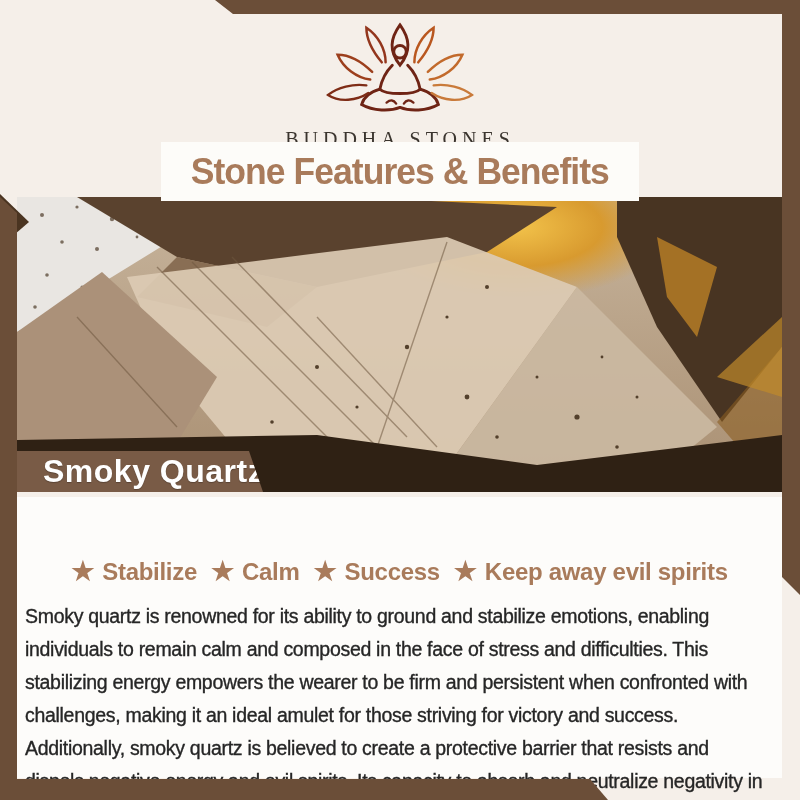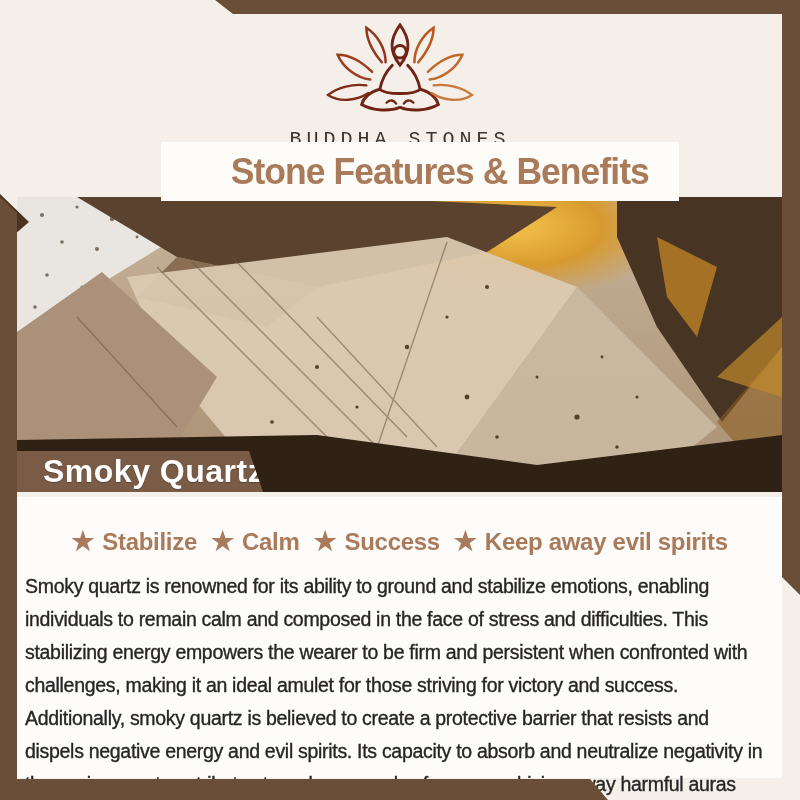--- a/index.html
+++ b/index.html
@@ -6,27 +6,27 @@
   .page{
     position:relative;width:800px;height:800px;overflow:hidden;
     background:#f5efe9;
     font-family:"Liberation Sans",sans-serif;
   }
   
   .frame-svg{position:absolute;left:0;top:0;width:800px;height:800px;z-index:5;pointer-events:none;}
   
   .brand{position:absolute;top:22px;left:0;width:100%;text-align:center;z-index:2;}
   .brand-name{
-    margin-top:6px;font-family:Liberation Mono, monospace;font-size:20px;
+    margin-top:6px;font-family:Liberation Serif, serif;font-size:20px;
     letter-spacing:5px;color:#3a342e;font-weight:400;
   }
   
   .title-band{
     position:absolute;left:161px;top:142px;width:478px;height:59px;
-    background:#fdfcf9;z-index:4;display:flex;align-items:center;justify-content:center;padding-left:40px;
+    background:#fdfcf9;z-index:4;display:flex;align-items:center;justify-content:center;
   }
   .title-band h1{
     margin:0;font-size:37px;font-weight:700;color:#a97b5b;
     letter-spacing:-1px;transform:scaleX(.96);white-space:nowrap;
   }
   
   .photo{position:absolute;left:17px;top:197px;width:765px;height:295px;z-index:2;}
   .photo svg{display:block;width:100%;height:100%;}
   
   .caption-banner{
@@ -39,21 +39,21 @@
     color:#fff;font-size:32px;font-weight:700;letter-spacing:.5px;
     text-shadow:0 1px 1px rgba(0,0,0,.25);white-space:nowrap;
   }
   
   .text-panel{
     position:absolute;left:17px;top:497px;width:765px;height:281px;
     background:#fdfcfa;z-index:2;box-sizing:border-box;
   }
   .features-line{
     padding-top:29px;text-align:center;color:#a97b5b;font-weight:700;
-    font-size:24px;letter-spacing:-.3px;white-space:nowrap;
+    font-size:24px;letter-spacing:-.3px;white-space:nowrap;margin-top:30px;
   }
   .features-line .star{margin:0 8px 0 14px;font-size:26px;}
   .features-line .star:first-child{margin-left:0;}
   .description{
     margin:13px 12px 0 8px;color:#262626;font-size:19.5px;line-height:33px;
     letter-spacing:-.3px;-webkit-text-stroke:.35px #262626;text-align:left;
   }
 </style>
 </head>
 <body>

